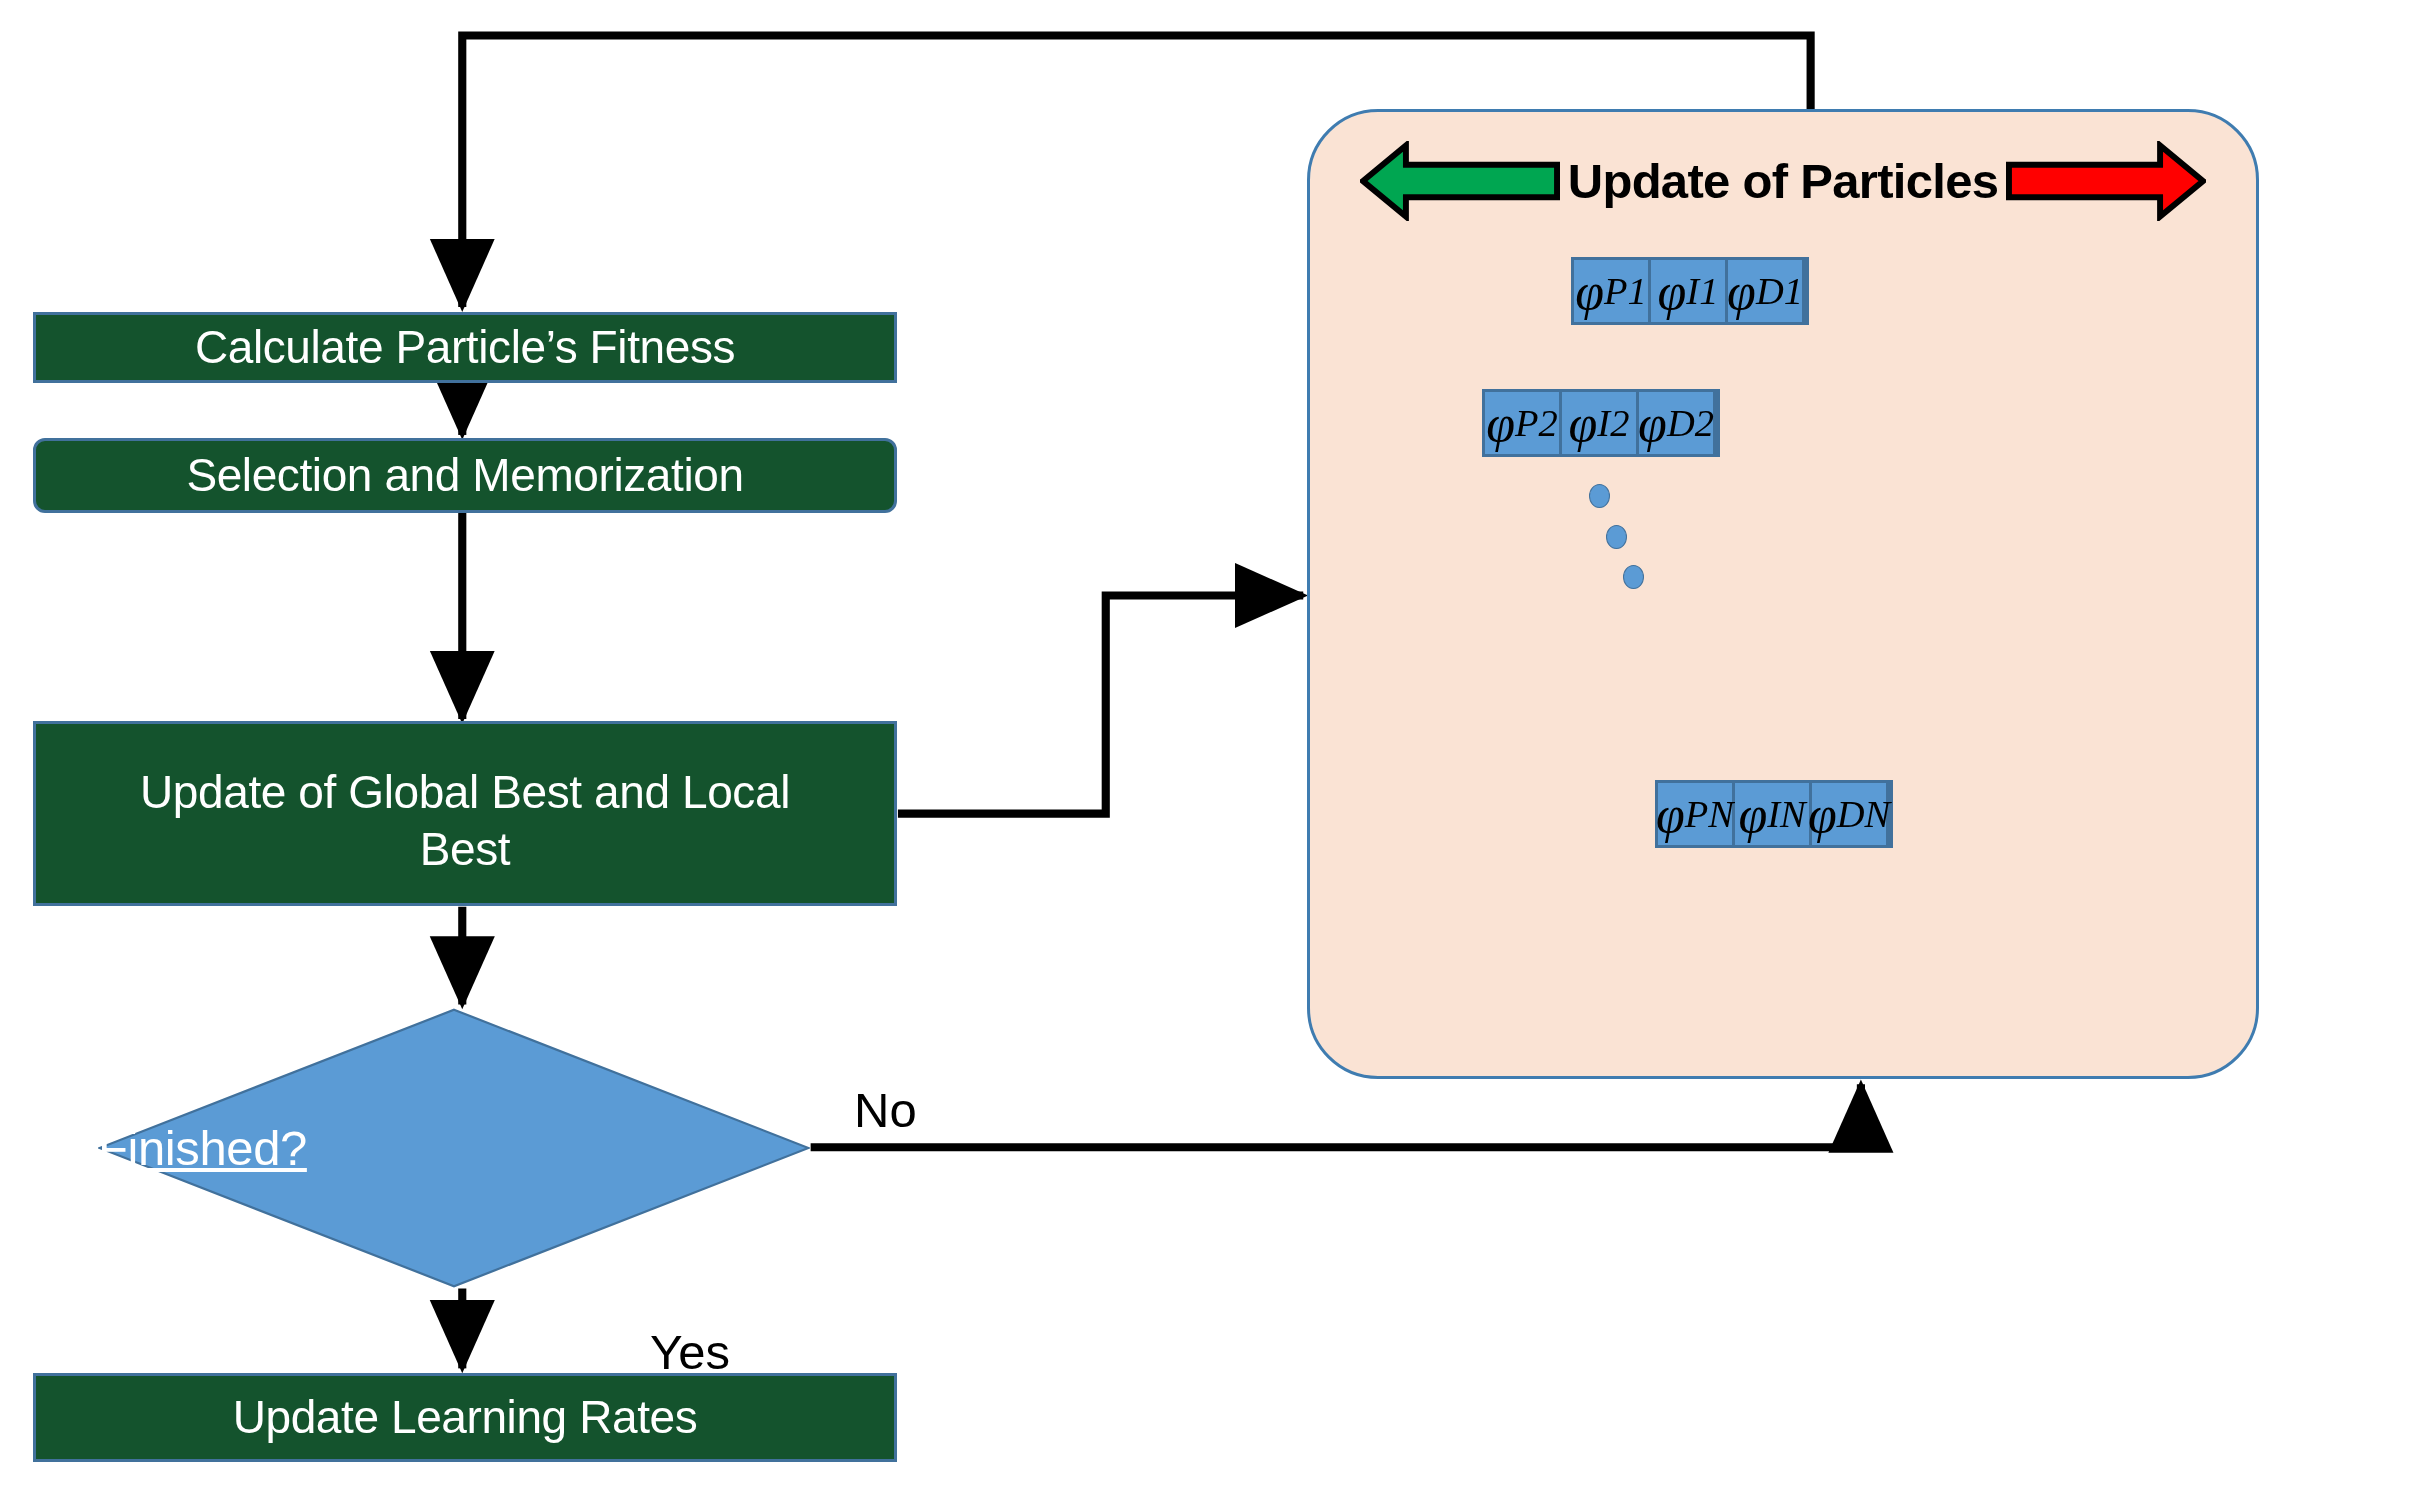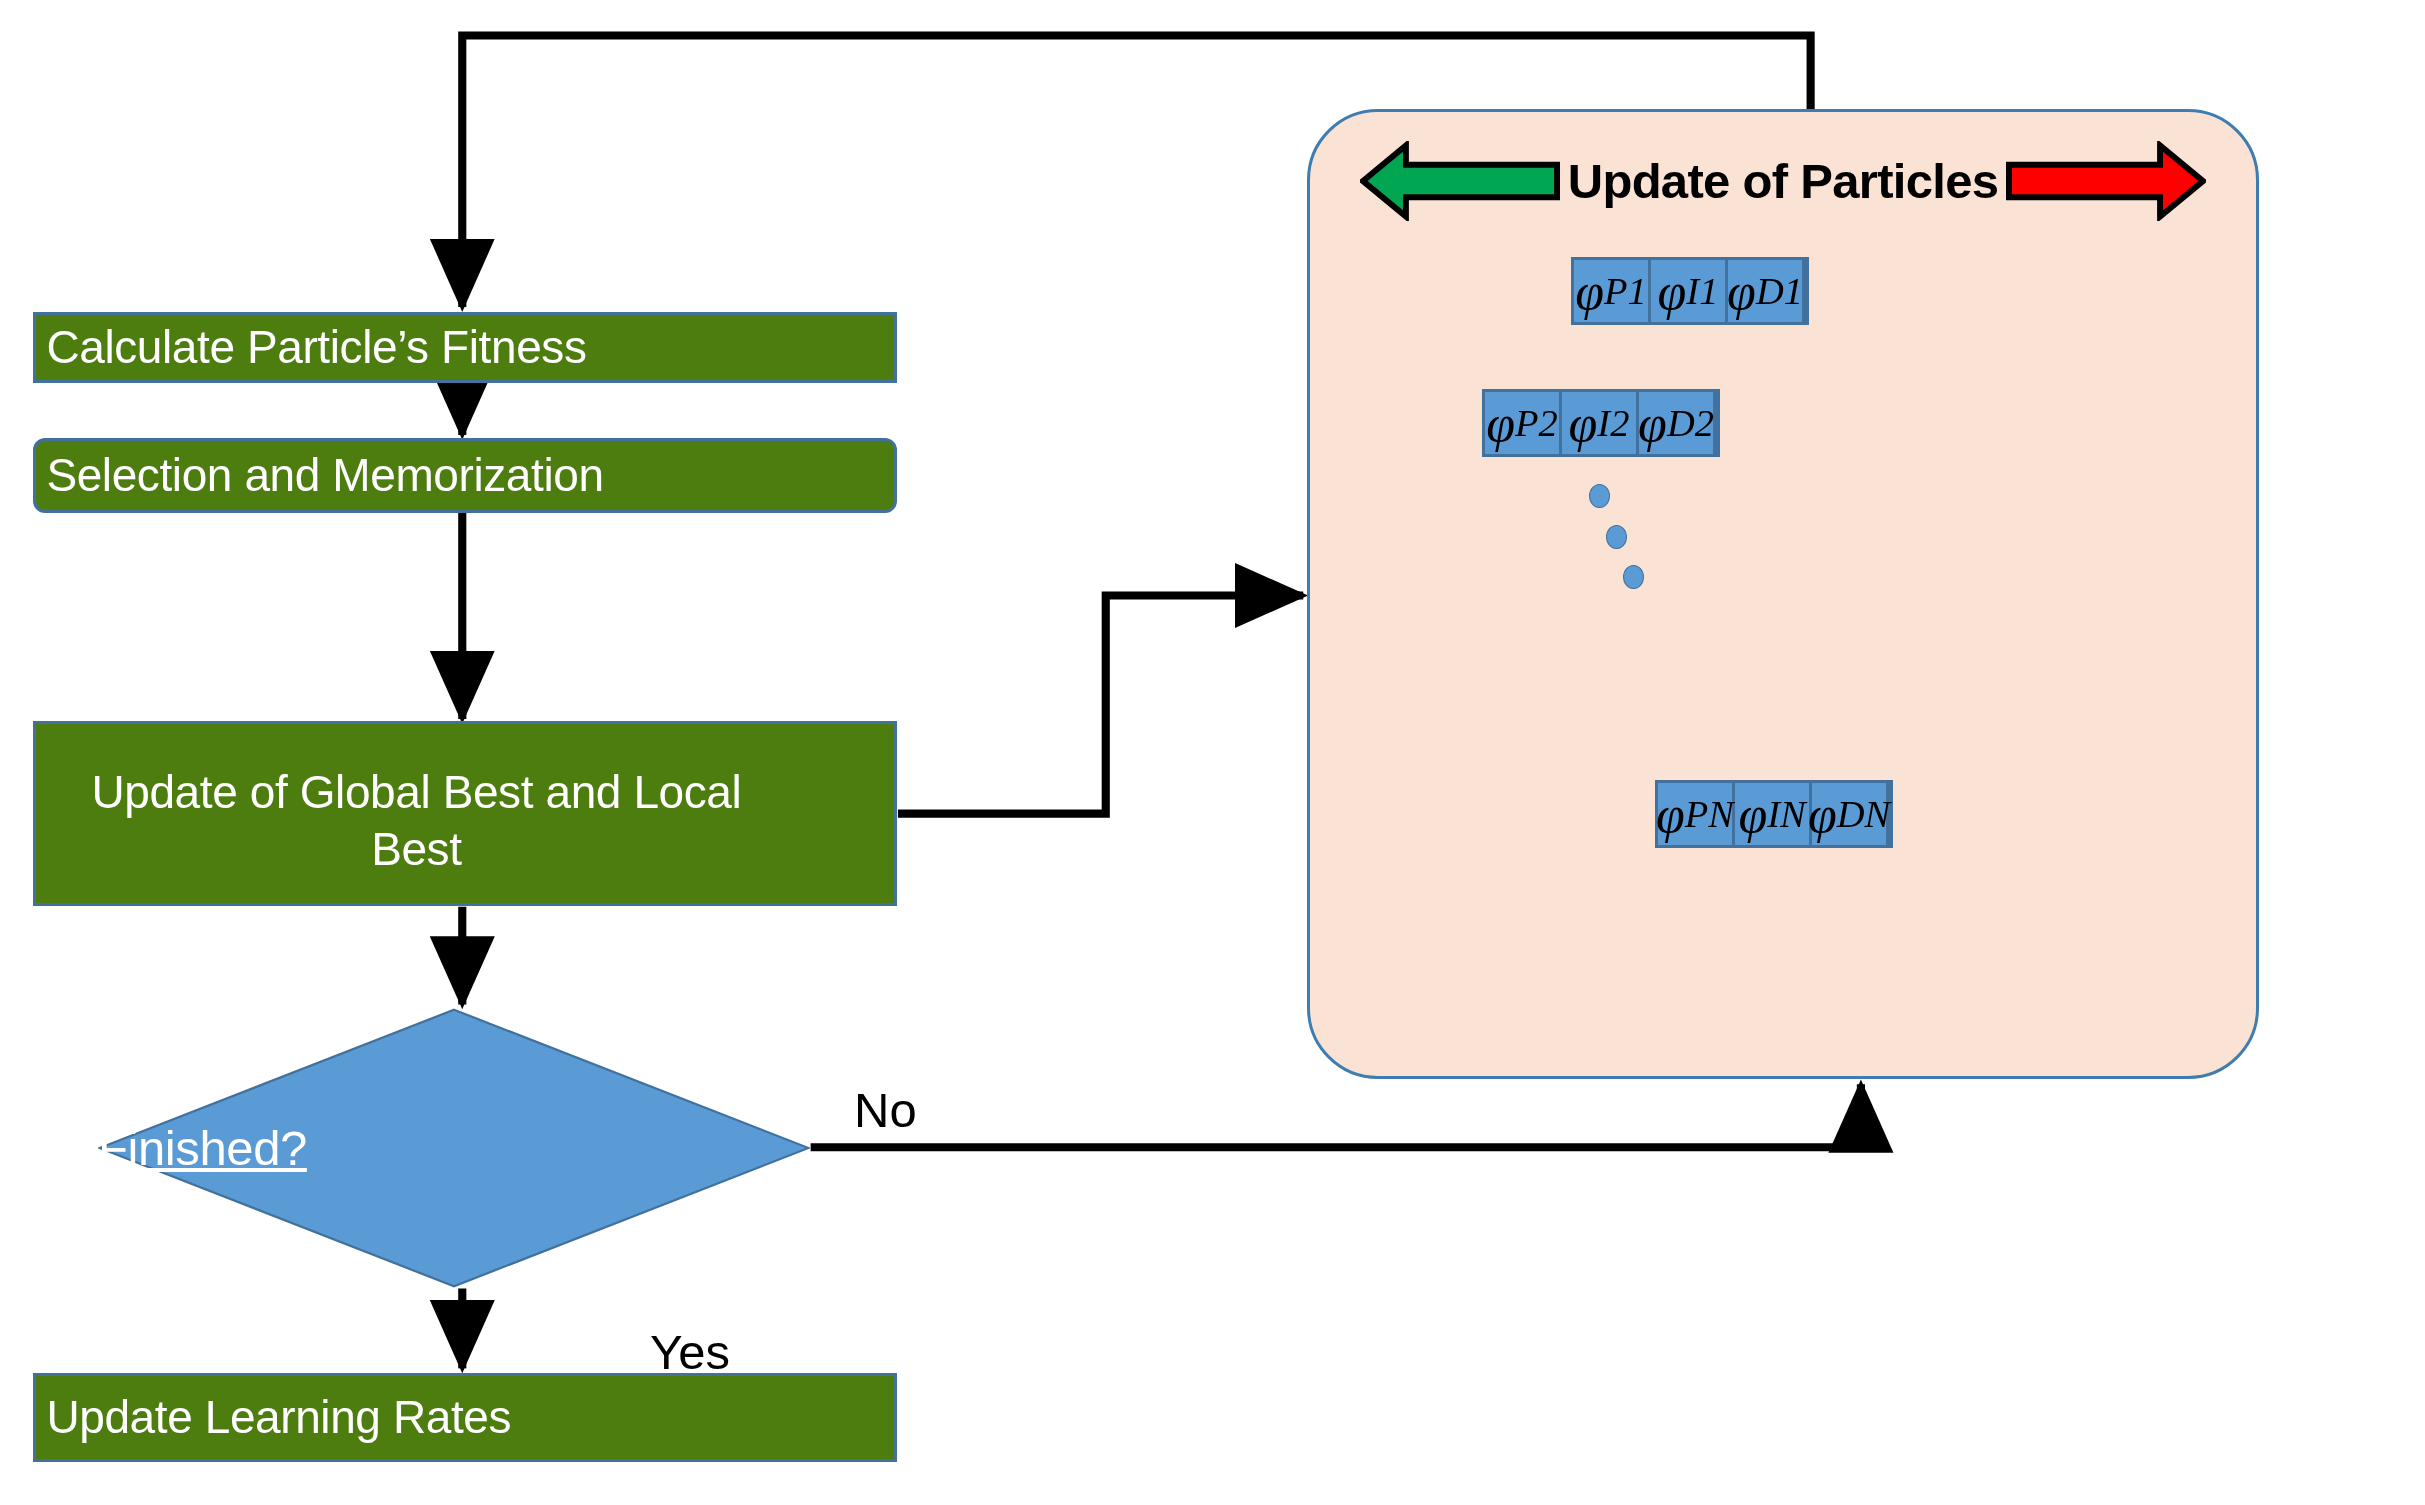--- a/index.html
+++ b/index.html
@@ -15,24 +15,25 @@
     width: 2426px;
     height: 1506px;
     background: #ffffff;
     overflow: hidden;
   }
 
   
   .proc-box {
     position: absolute;
     box-sizing: border-box;
-    background: #4d7c0f;
+    background: #14532d;
     border: 3.7px solid #41719C;
     display: flex;
     align-items: center;
+    justify-content: center;
     color: #ffffff;
     font-family: "Liberation Sans", sans-serif;
     font-size: 46px;
     font-weight: 400;
     line-height: 1.25;
     text-align: center;
     letter-spacing: -0.4px;
   }
   .proc-box .txt { padding: 0 10.4px; }
 

